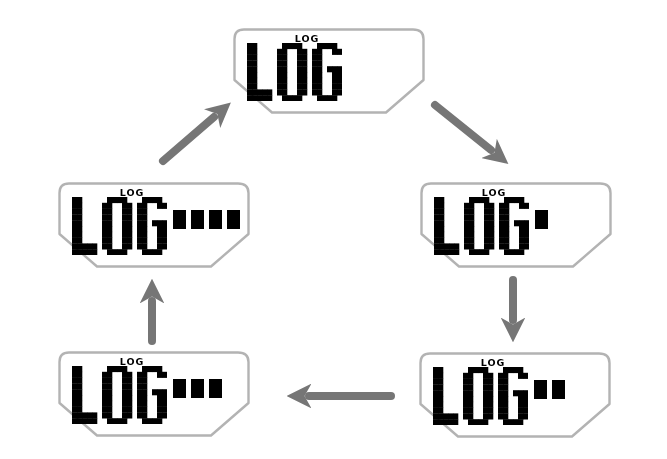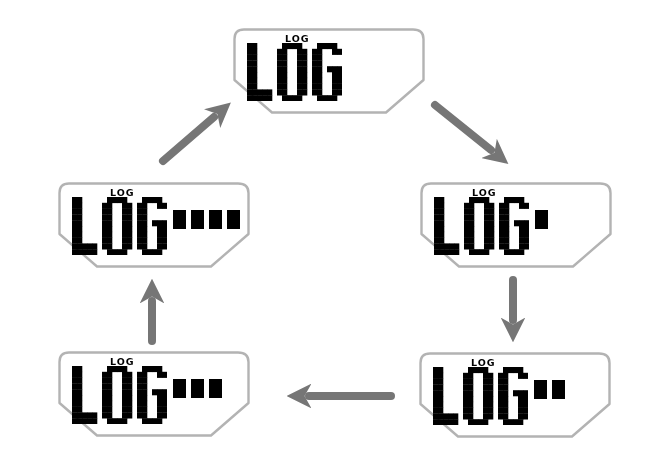--- a/index.html
+++ b/index.html
@@ -30,21 +30,21 @@
     fill: #ffffff;
     stroke: var(--panel-border, #b3b3b3);
     stroke-width: 2.4;
     stroke-linejoin: round;
   }
   .indicator-label {
     position: absolute;
     left: 52px;
     top: 5px;
     width: 44px;
-    text-align: left;
+    text-align: center;
     font-size: 9.5px;
     font-weight: bold;
     letter-spacing: 1px;
     color: var(--ink, #000000);
   }
   .main-text {
     position: absolute;
     left: 14px;
     top: 15px;
     width: 95px;

